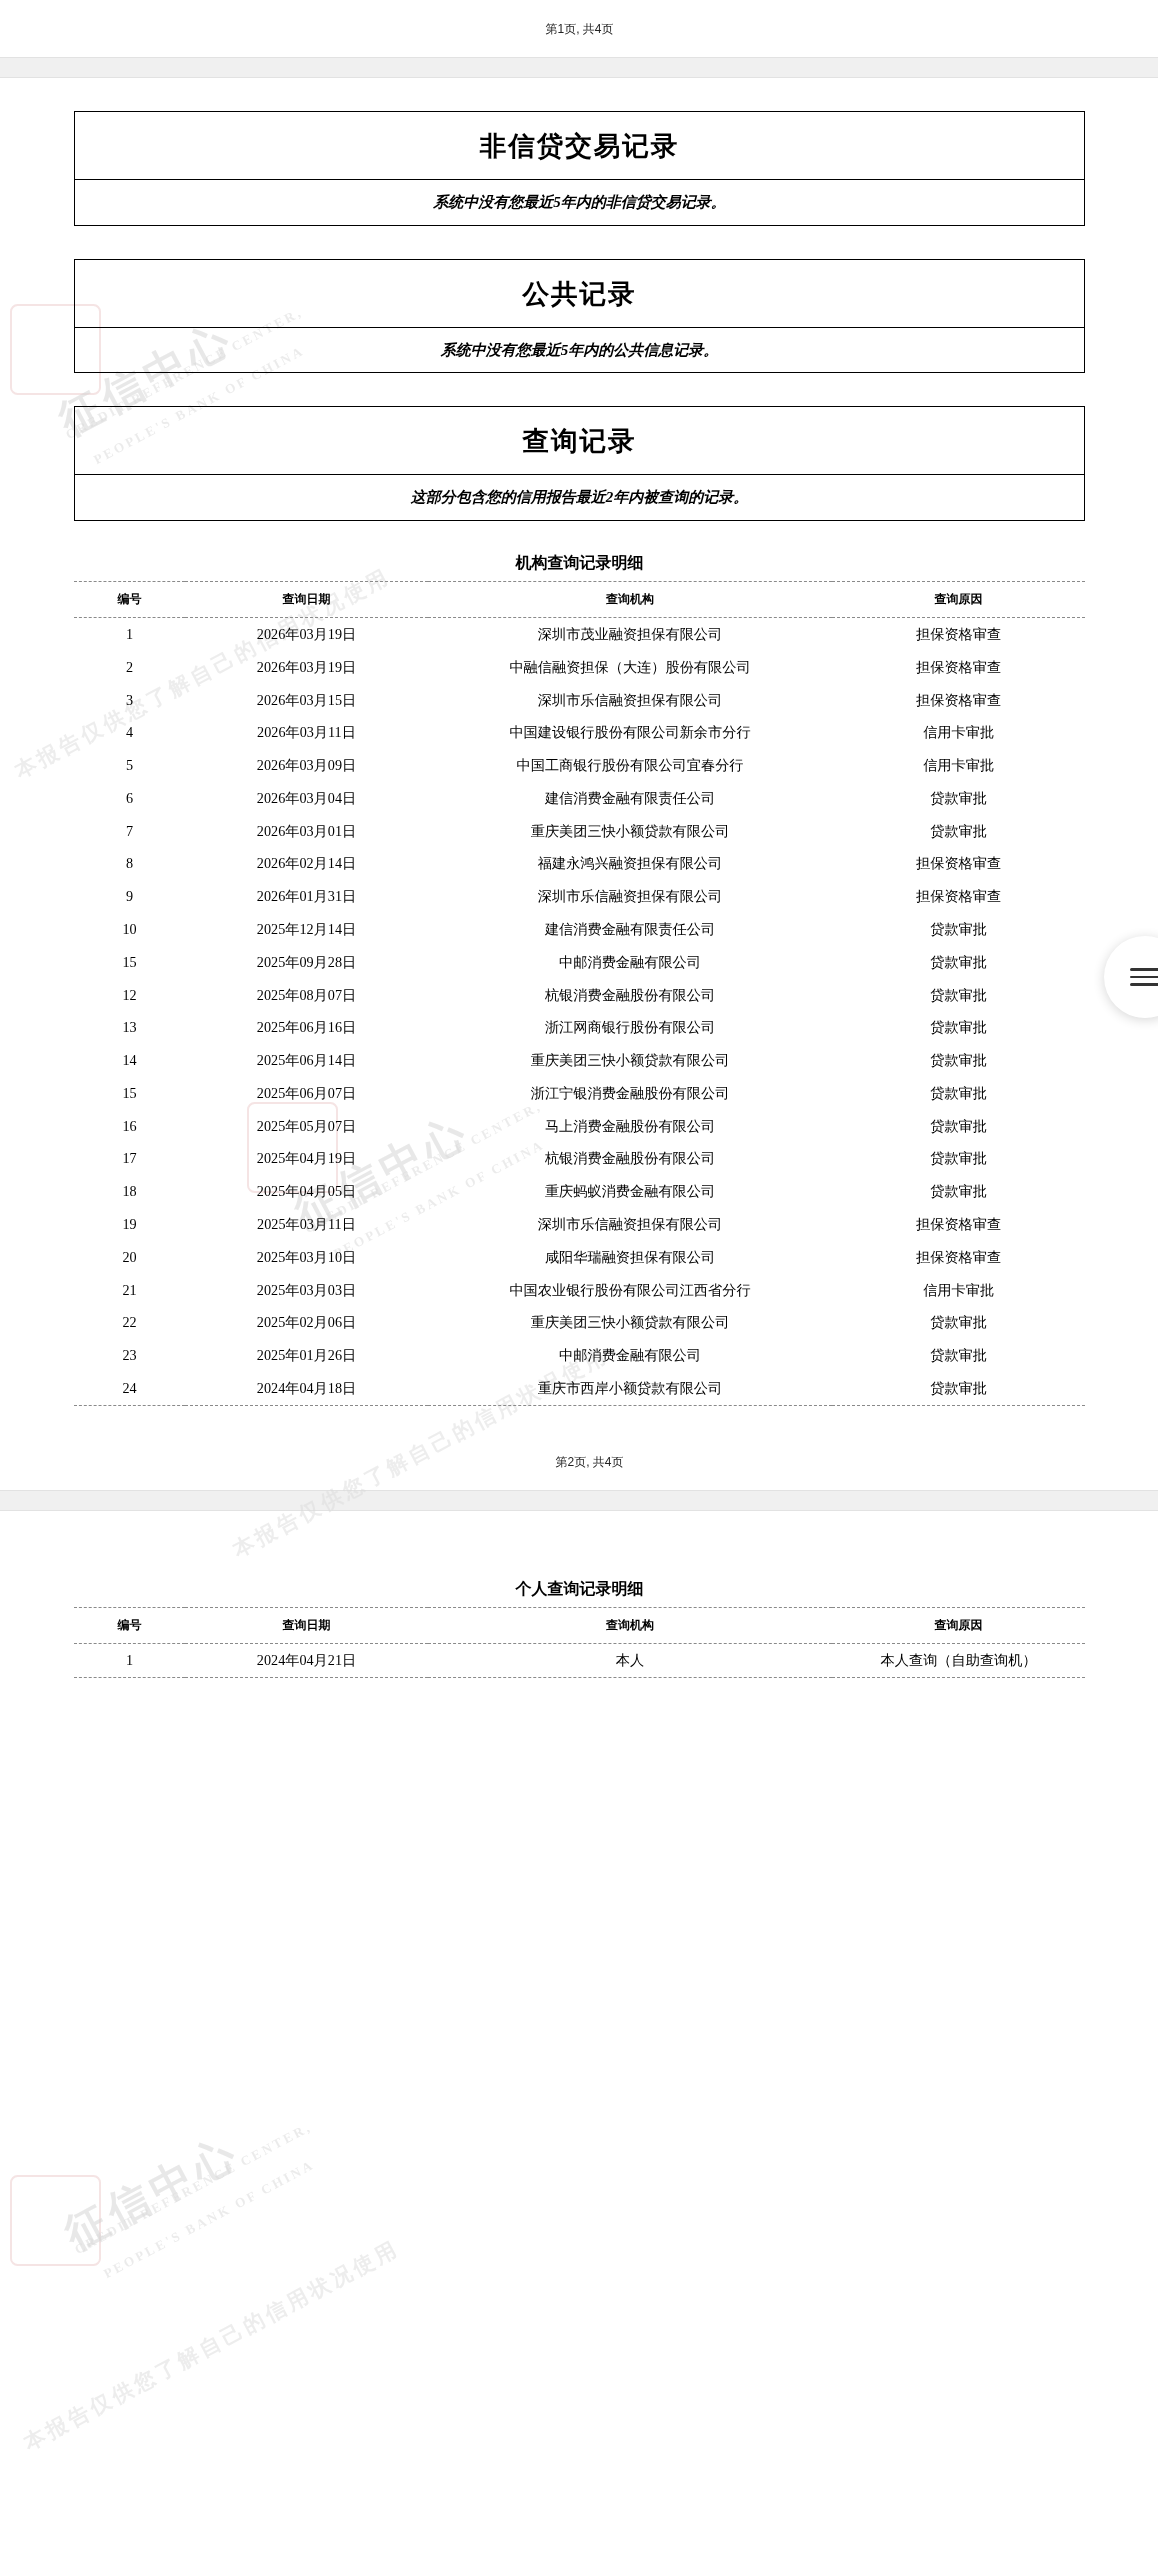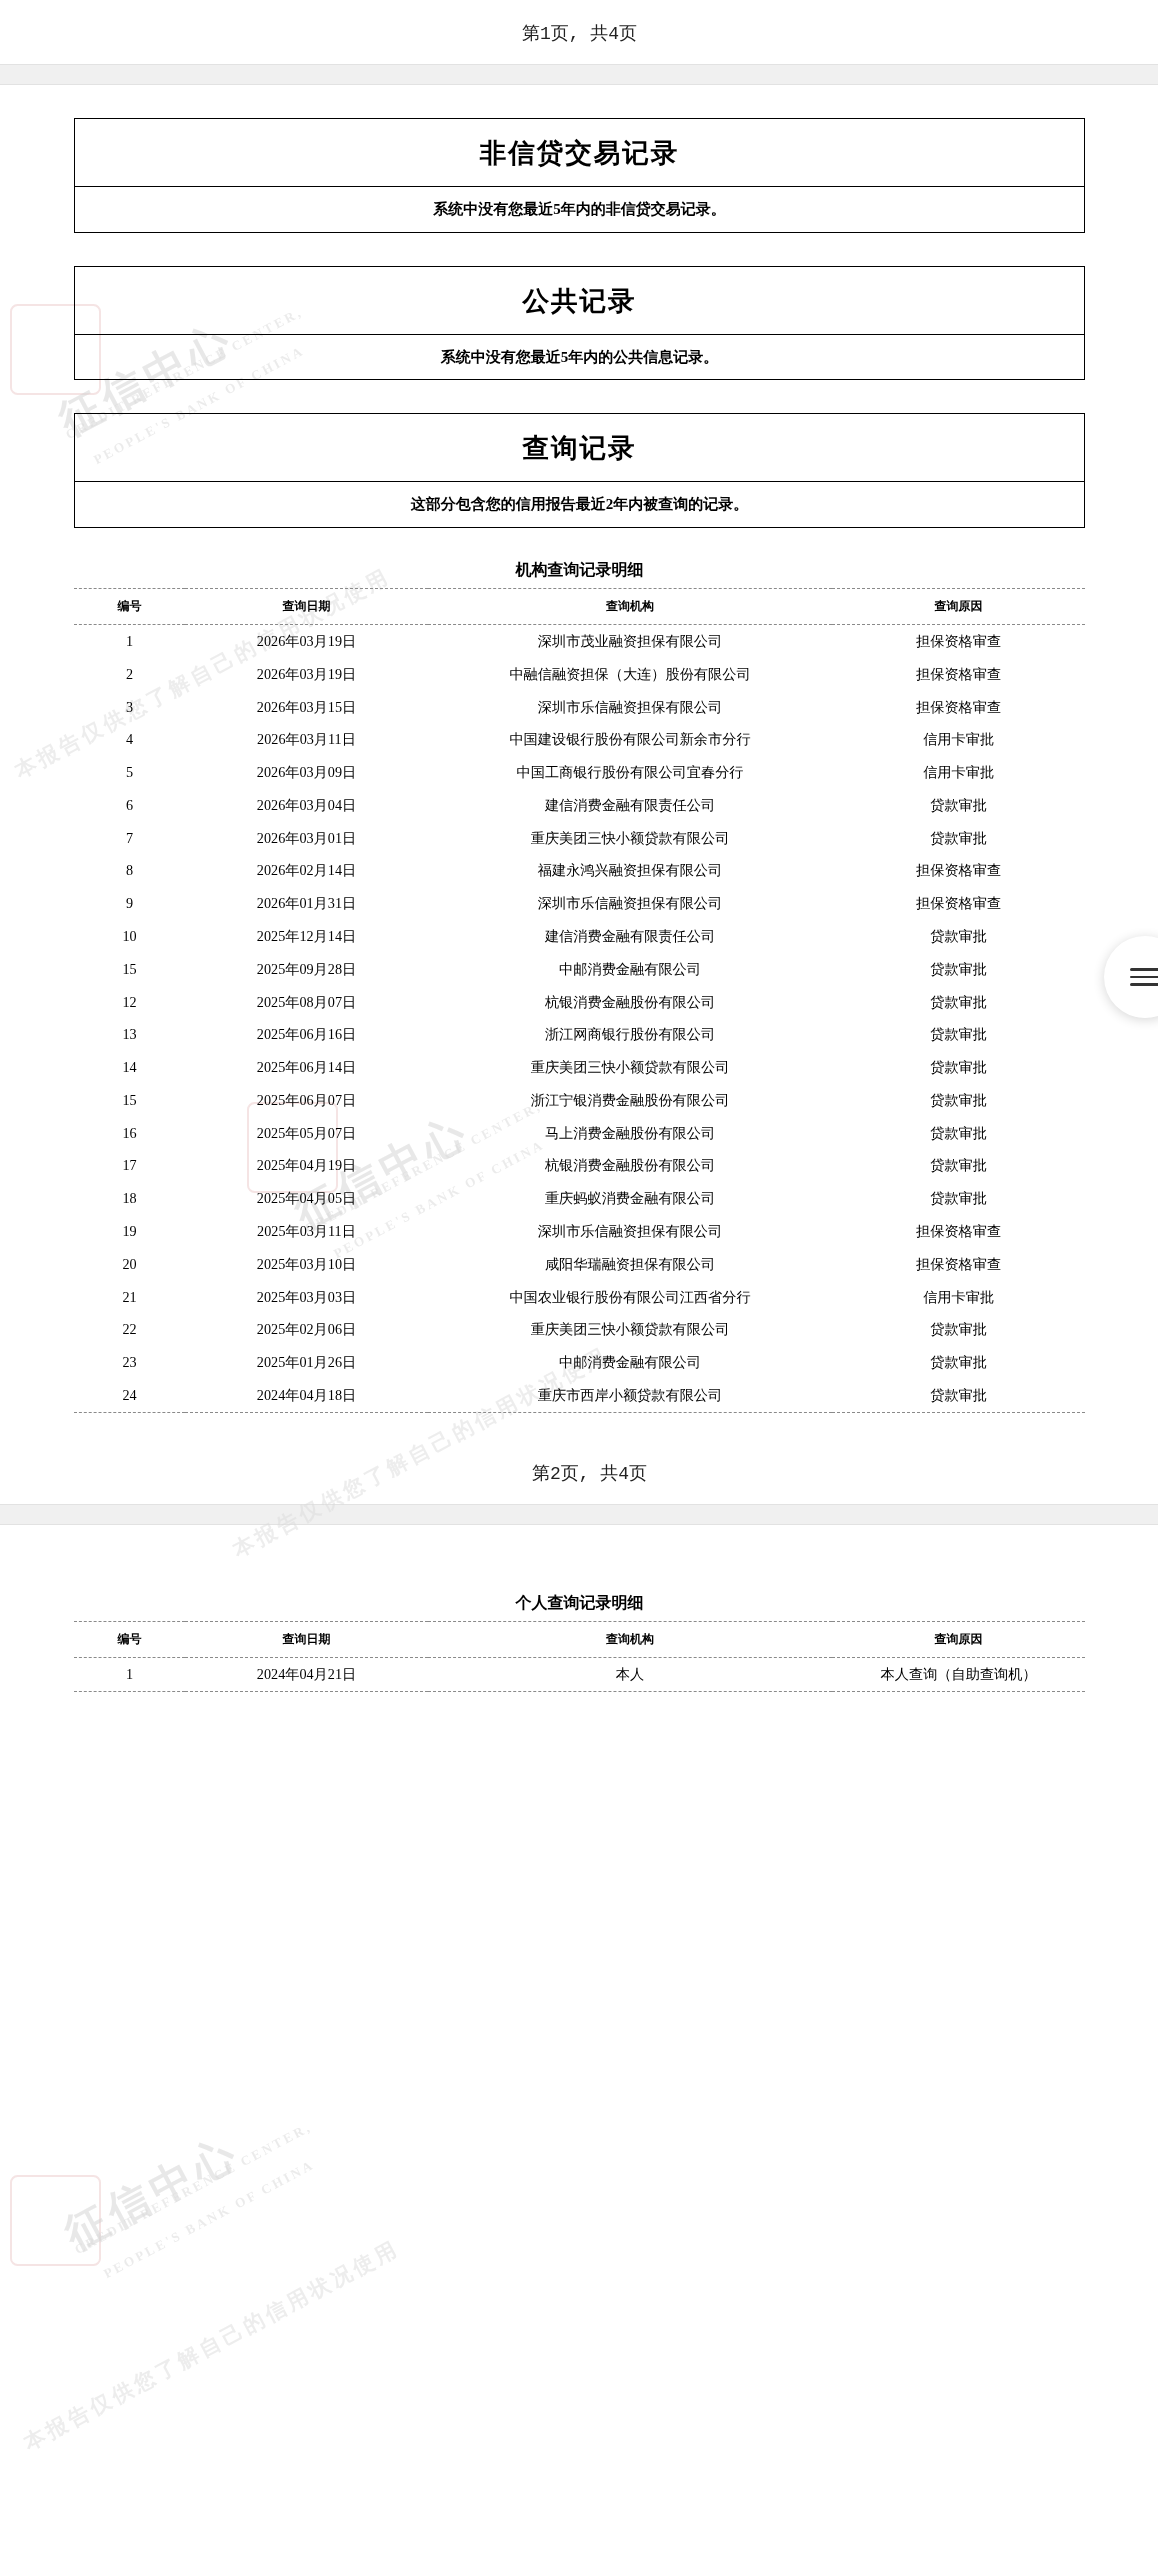--- a/index.html
+++ b/index.html
@@ -12,24 +12,24 @@
     width: 1159px;
     min-height: 2576px;
     position: relative;
     background: #ffffff;
     overflow: hidden;
   }
 
   
   .page-label {
     text-align: center;
-    font-size: 18px;
+    font-size: 12px;
     color: #222;
     padding: 21px 0 19px 0;
-    font-family: Liberation Mono, monospace;
+    font-family: Liberation Sans, sans-serif;
   }
   .page-gap {
     height: 21px;
     background: #f0f0f0;
     border-top: 0.9px solid #e2e2e2;
     border-bottom: 0.9px solid #e2e2e2;
   }
 
   
   .sheet {
@@ -48,20 +48,21 @@
     font-size: 26.6px;
     font-weight: bold;
     padding: 16px 0 15px 0;
     letter-spacing: 1.9px;
   }
   .section-note {
     border-top: 0.9px solid #000;
     text-align: center;
     font-size: 15px;
     font-weight: bold;
+    font-style: italic;
     padding: 13.3px 0 12.3px 0;
   }
 
   
   .table-caption {
     text-align: center;
     font-size: 16px;
     font-weight: bold;
     margin-top: 32px;
     margin-bottom: 7.6px;

